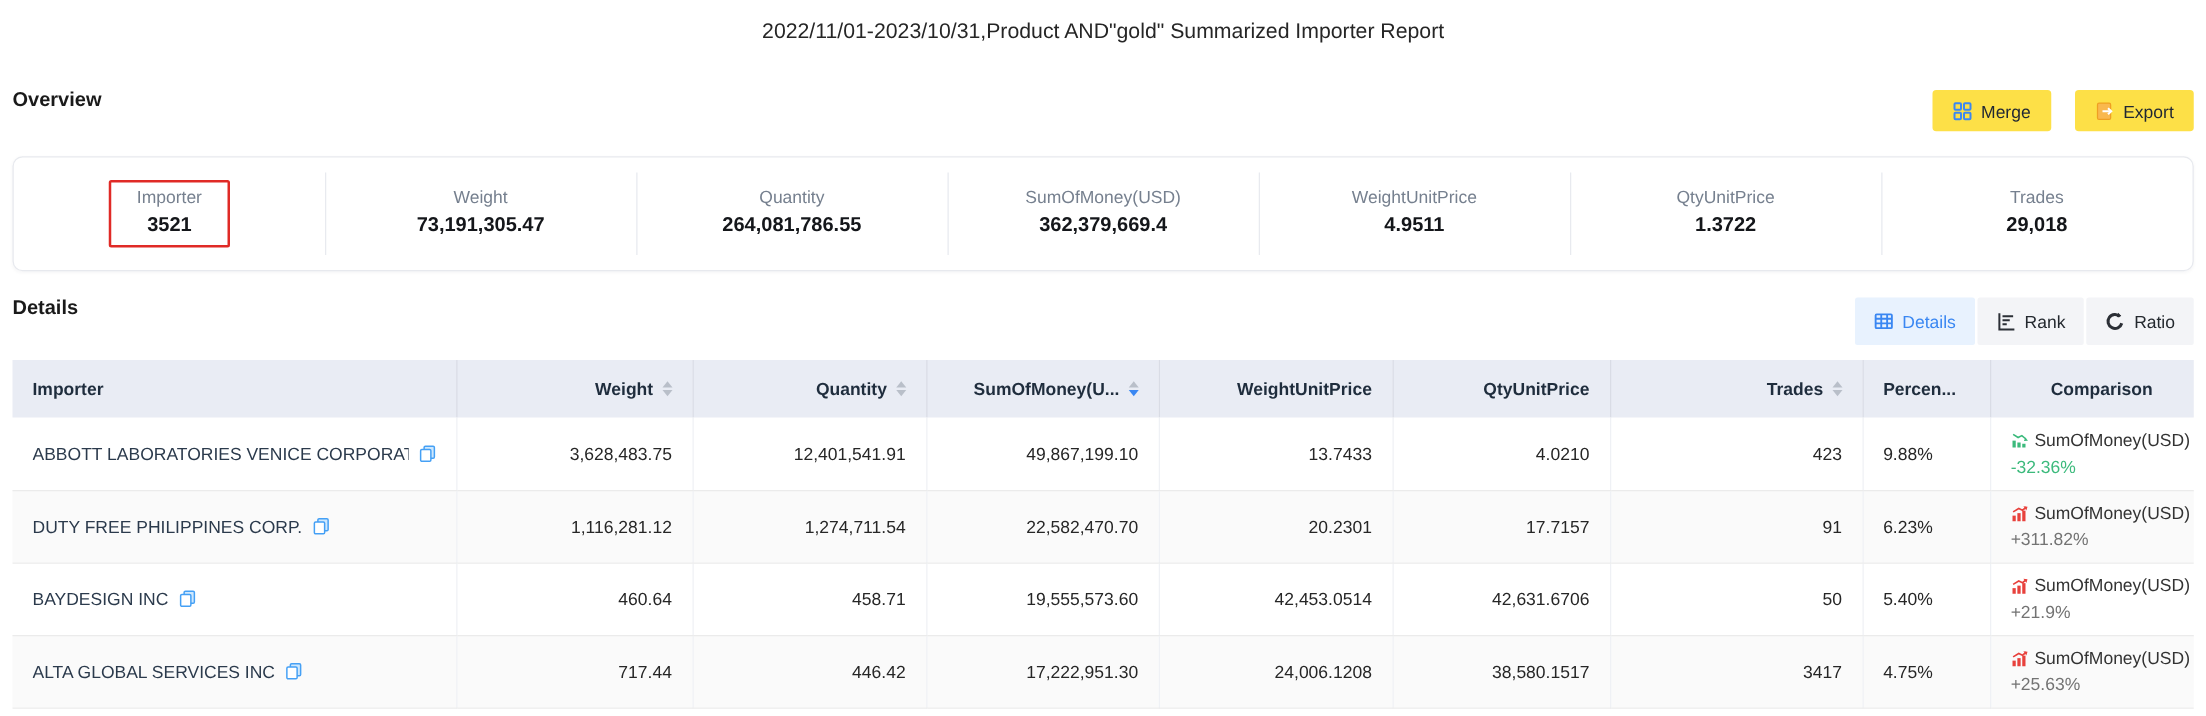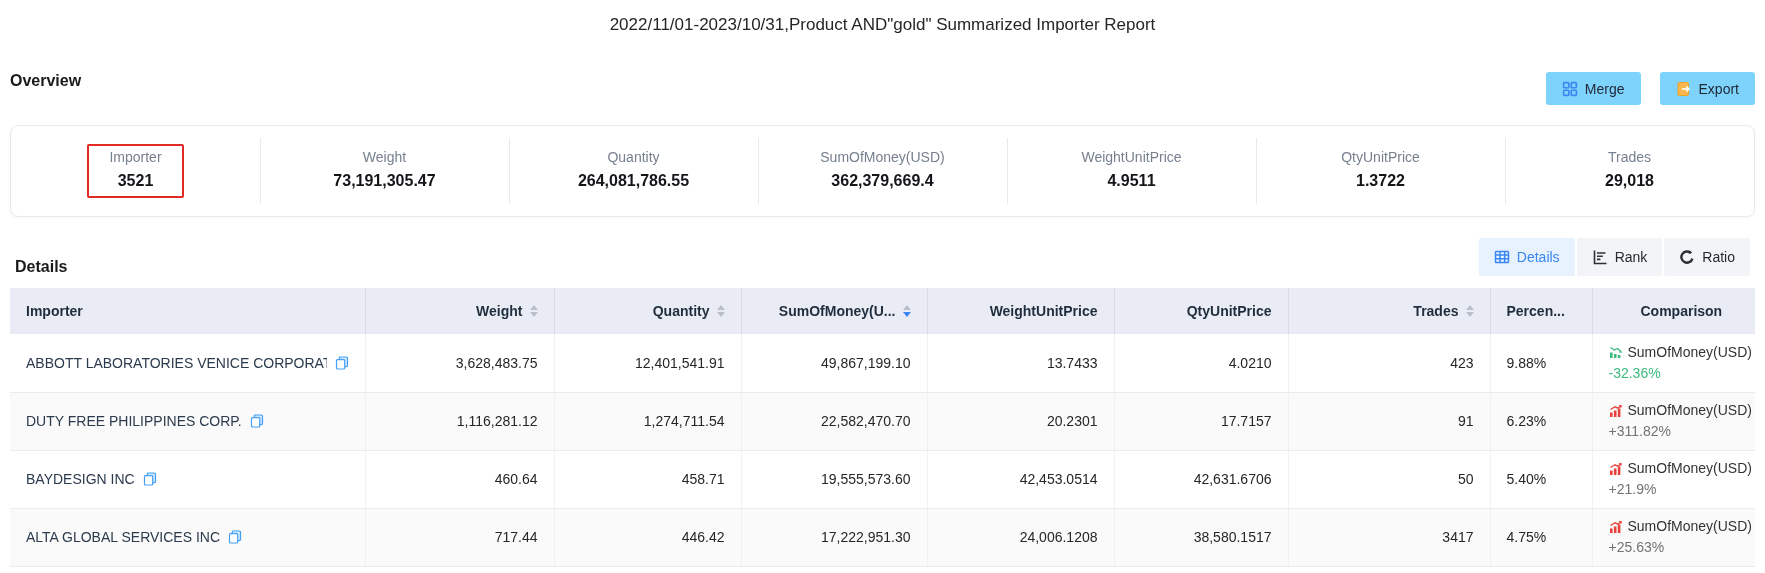--- a/index.html
+++ b/index.html
@@ -6,39 +6,39 @@
   html,body { width: 1765px; height: 573px; background: #fff; overflow: hidden;
     font-family: "Liberation Sans", sans-serif; color: #262626; }
 
   
   .page-title { text-align: center; padding-top: 15px; font-size: 17px; color: #262626; height: 38px; }
 
   
   .overview-row { display: flex; align-items: flex-start; margin: 34px 10px 0; height: 33px; }
   .section-heading { font-size: 16px; font-weight: bold; color: #1a1a1a; }
   .toolbar { margin-left: auto; display: flex; gap: 19px; }
-  .btn { display: inline-flex; align-items: center; gap: 7px; background: #7dd3fc;
+  .btn { display: inline-flex; align-items: center; gap: 7px; background: #fde047;
     border: none; border-radius: 3px; padding: 0 16px; height: 33px; font-size: 14px;
     color: #1f2633; cursor: pointer; font-family: inherit; }
   .btn svg { display: block; }
 
   
   .stat-card { margin: 20px 10px 0; border: 1px solid #e7e9ee; border-radius: 8px;
     display: flex; align-items: center; height: 92px; background: #fff;
     box-shadow: 0 1px 3px rgba(31,38,51,.04); }
   .stat { flex: 1; text-align: center; position: relative; }
   .stat + .stat::before { content: ""; position: absolute; left: 0; top: -6px; bottom: -6px;
     width: 1px; background: #e8eaef; }
   .stat-box { display: inline-block; padding: 3px 20px 6px; border: 2px solid transparent; border-radius: 2px; }
   .stat.highlighted .stat-box { border-color: #e02a26; }
   .stat-label { font-size: 14px; color: #76808f; margin-bottom: 7px; }
   .stat-value { font-size: 16px; font-weight: bold; color: #14161a; }
 
   
-  .details-row { display: flex; align-items: flex-end; margin: 21px 15px 0; height: 38px; }
+  .details-row { display: flex; align-items: flex-start; margin: 21px 10px 0; height: 38px; }
   .details-summary { margin-left: 16px; font-size: 15px; color: #9a9a9a; }
   .details-summary .count { color: #e21a1a; margin: 0 10px; }
   .tabs { margin-left: auto; display: flex; gap: 2px; }
   .tab { display: inline-flex; align-items: center; gap: 7px; height: 38px; padding: 0 15px;
     background: #f3f4f7; font-size: 14px; color: #24292f; border: none; border-radius: 2px;
     cursor: pointer; font-family: inherit; }
   .tab.active { background: #e8f2fe; color: #3a87f2; }
   .tab svg { display: block; }
 
   

